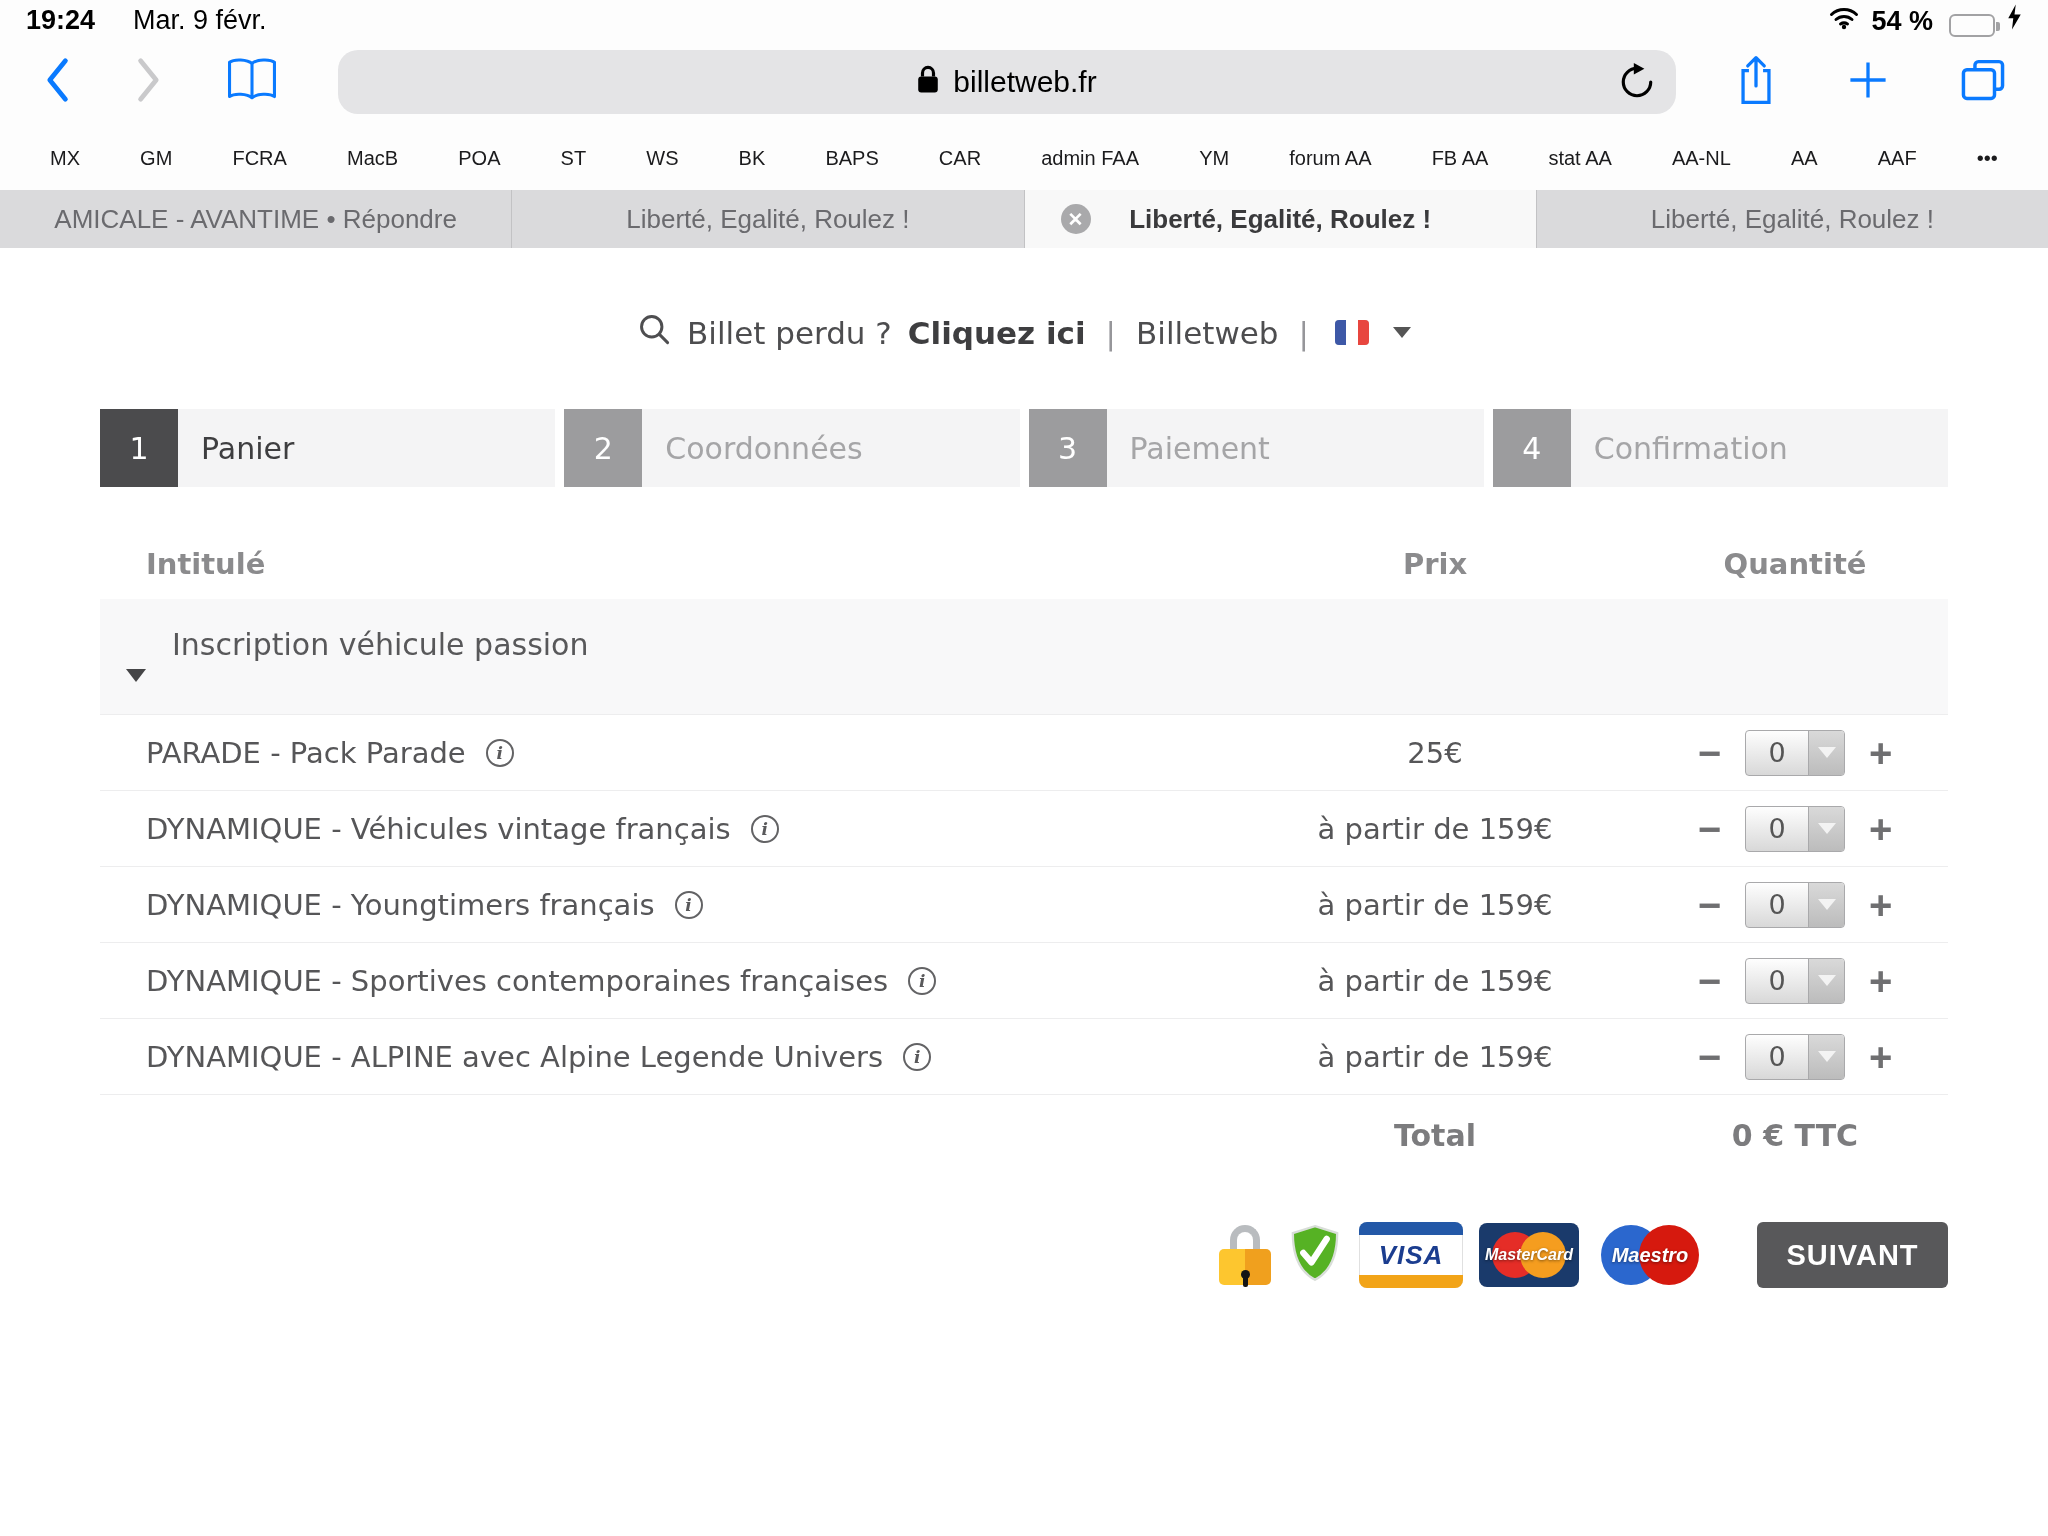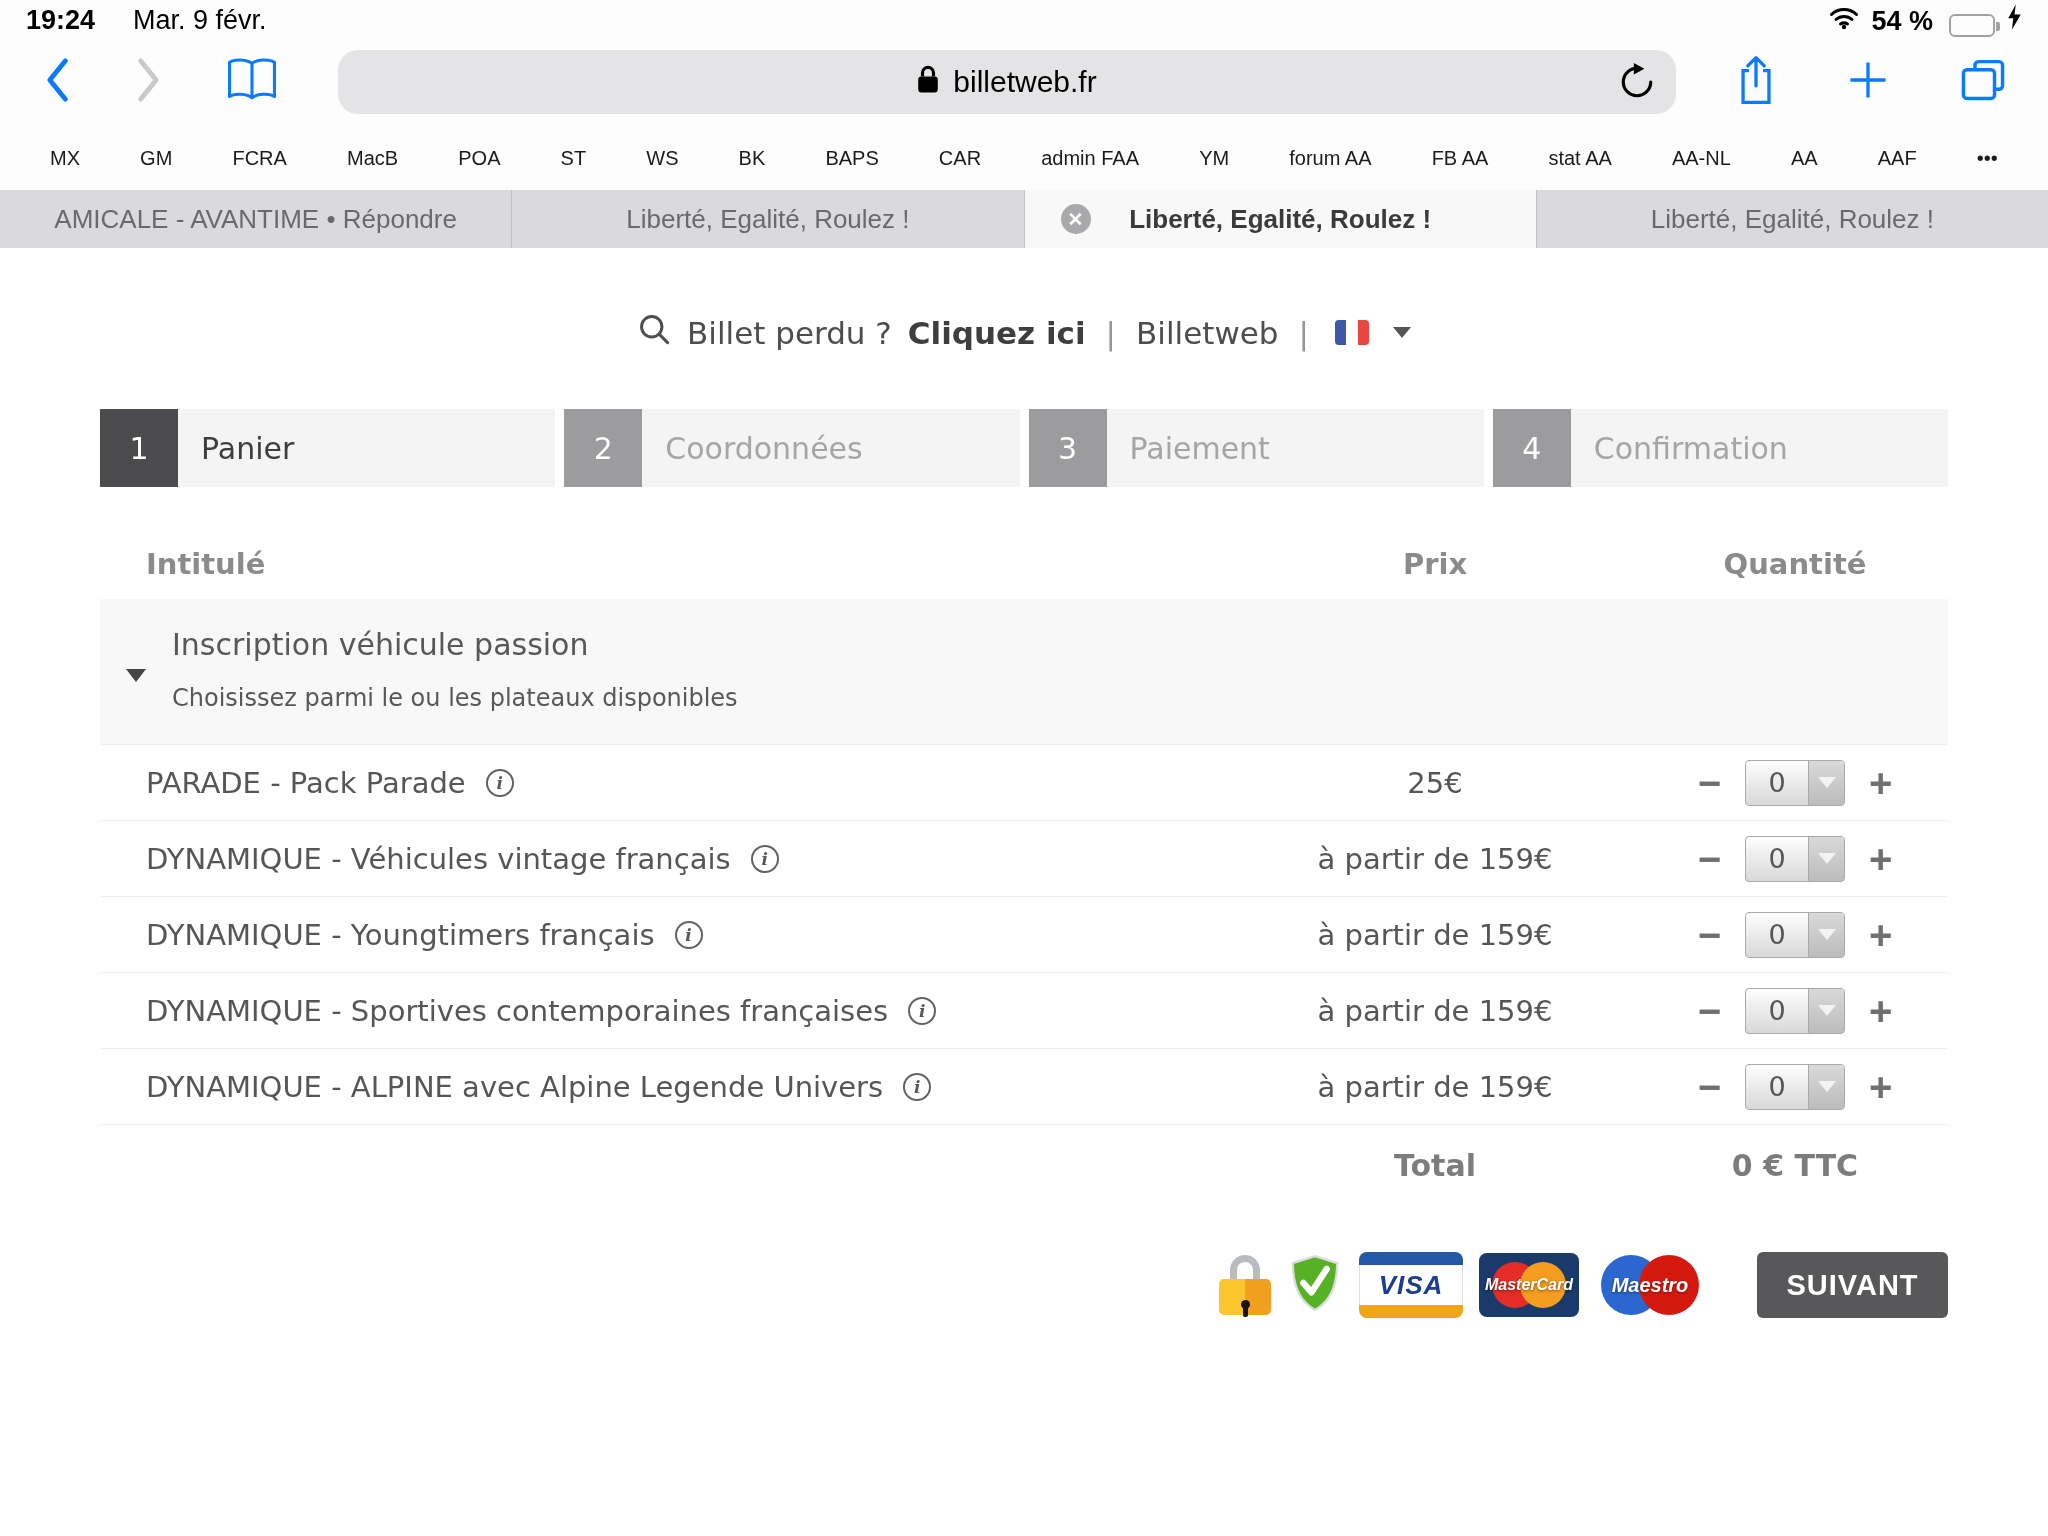--- a/index.html
+++ b/index.html
@@ -261,21 +261,20 @@
       <div class="col-price">Prix</div>
       <div class="col-qty">Quantité</div>
     </div>
 
     <div class="group-row">
       <div class="group-caret-cell">
           <span class="group-caret"></span>
         </div>
       <div>
         <div class="group-title">Inscription véhicule passion</div>
-        <div class="group-sub">Choisissez parmi le ou les plateaux disponibles</div>
       </div>
     </div>
 
     <div class="row">
       <div class="col-name">
           <span>PARADE - Pack Parade</span>
           <span class="info-icon"></span>
         </div>
       <div class="col-price">25€</div>
       <div class="col-qty">

